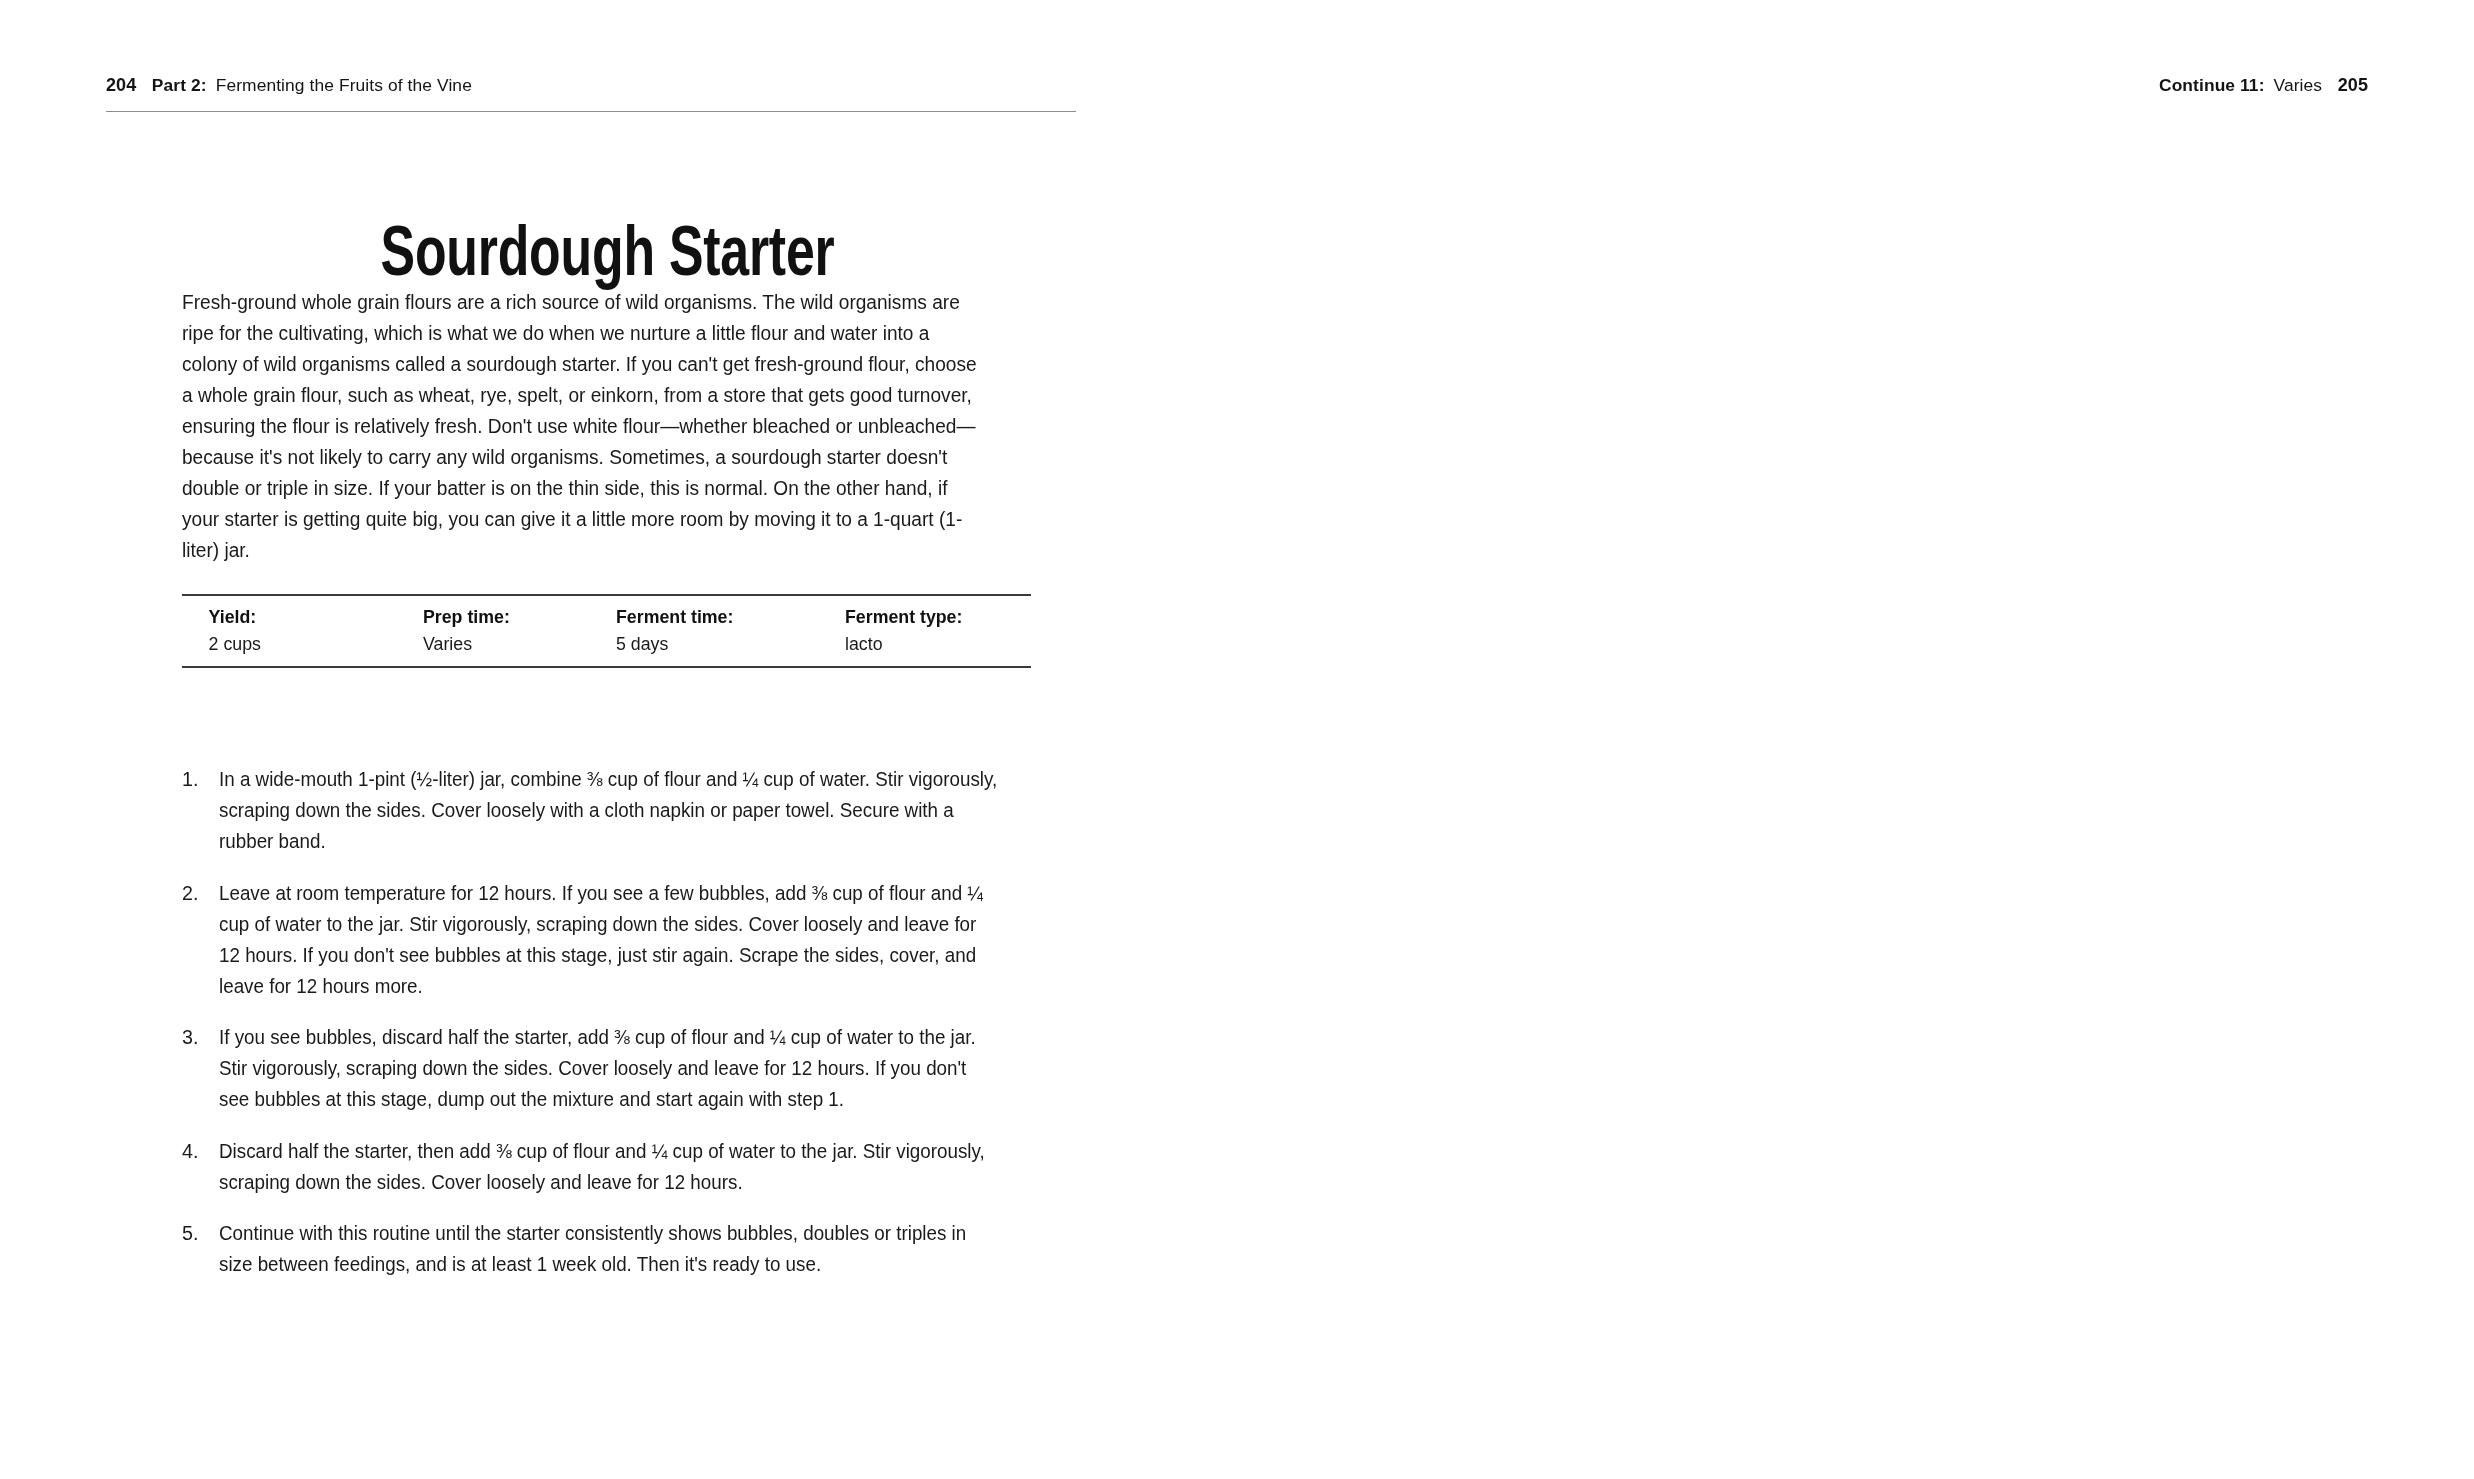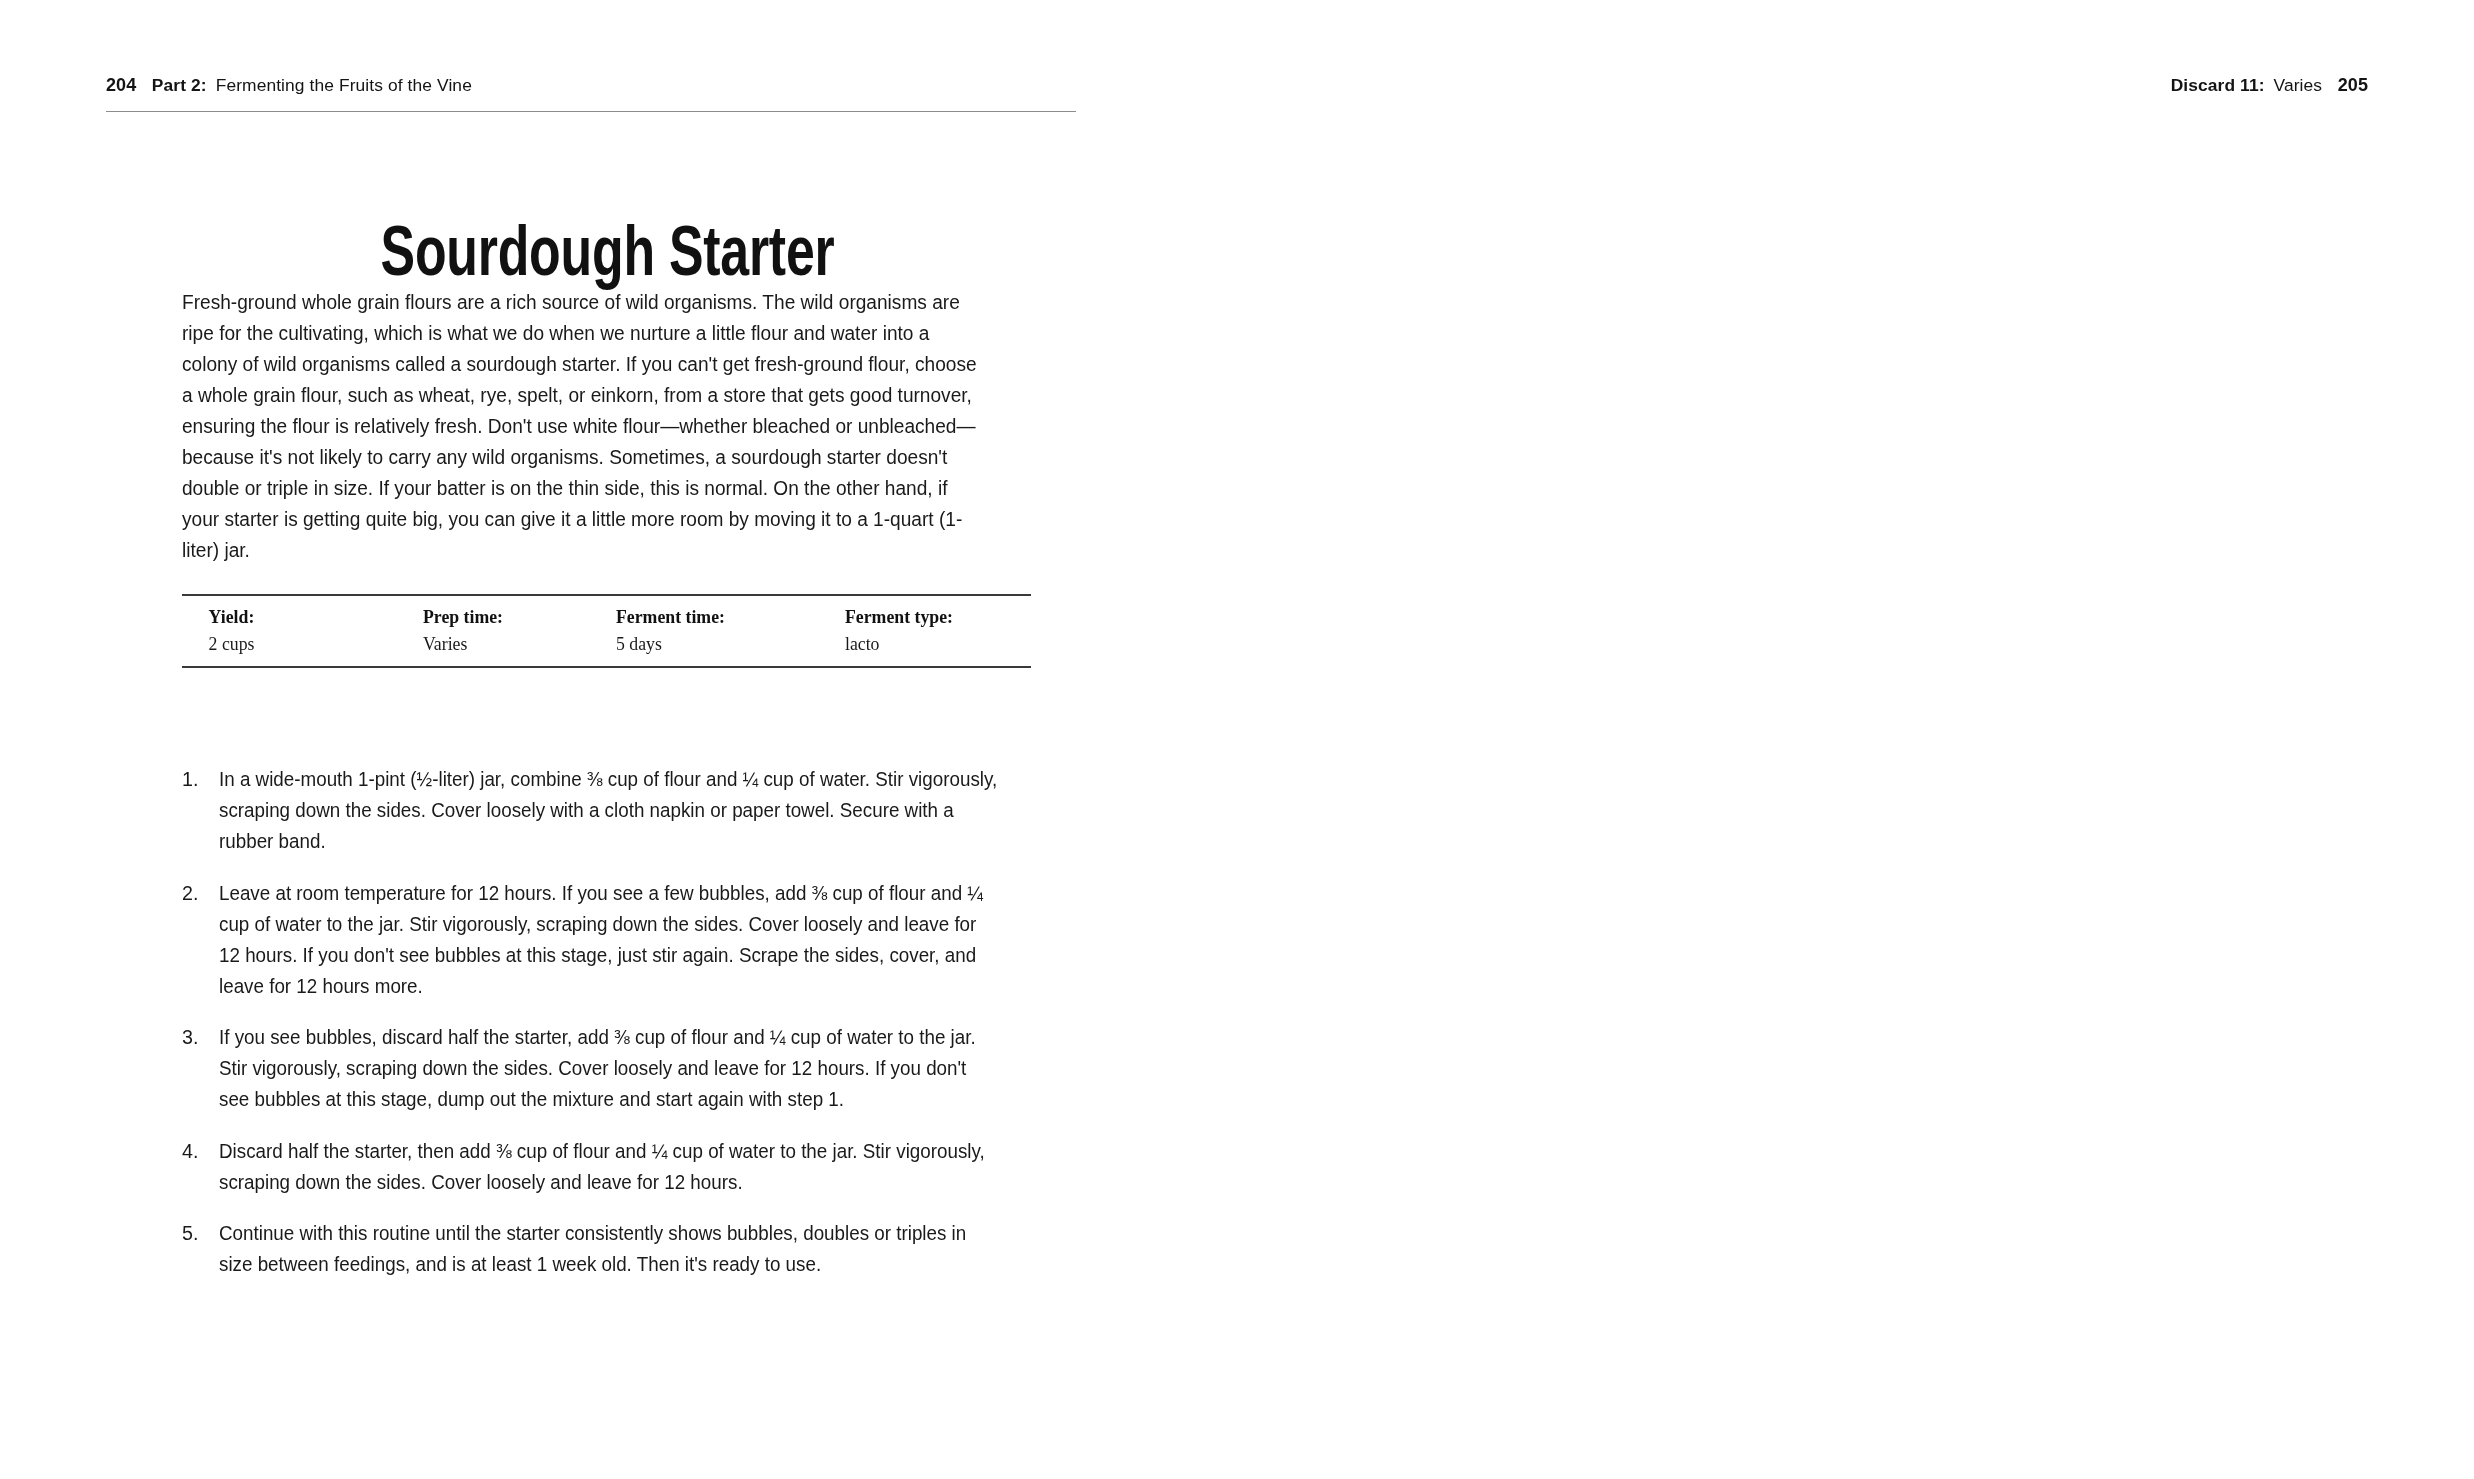--- a/index.html
+++ b/index.html
@@ -105,21 +105,20 @@
     width: 100%;
   }
   .spec-rule-bottom {
     height: 1.9px;
     background: #3a3a3a;
     width: 100%;
   }
   .spec-row {
     display: flex;
     padding: 8.4px 0 9px 0;
-    font-family: Liberation Serif, serif;
   }
   .spec-cell {
     font-size: 18.7px;
     line-height: 26.4px;
     color: #1a1a1a;
     transform: scaleX(0.95);
     transform-origin: 0 0;
   }
   .spec-cell .spec-label {
     display: block;
@@ -245,19 +244,19 @@
         <span class="step-num">5.</span>
         <span class="step-text">Continue with this routine until the starter consistently shows bubbles, doubles or triples in size between feedings, and is at least 1 week old. Then it's ready to use.</span>
       </li>
     </ol>
 
   </div>
 
   <div class="page page-right">
 
     <div class="runhead runhead-right">
-      <span class="part-label">Discard 11:</span><span class="sp"></span><span class="part-title">Varies</span><span class="sp-wide"></span><span class="folio">205</span>
+      <span class="part-label">Continue 11:</span><span class="sp"></span><span class="part-title">Varies</span><span class="sp-wide"></span><span class="folio">205</span>
     </div>
 
   </div>
 
 </div>
 
 
 </body></html>

